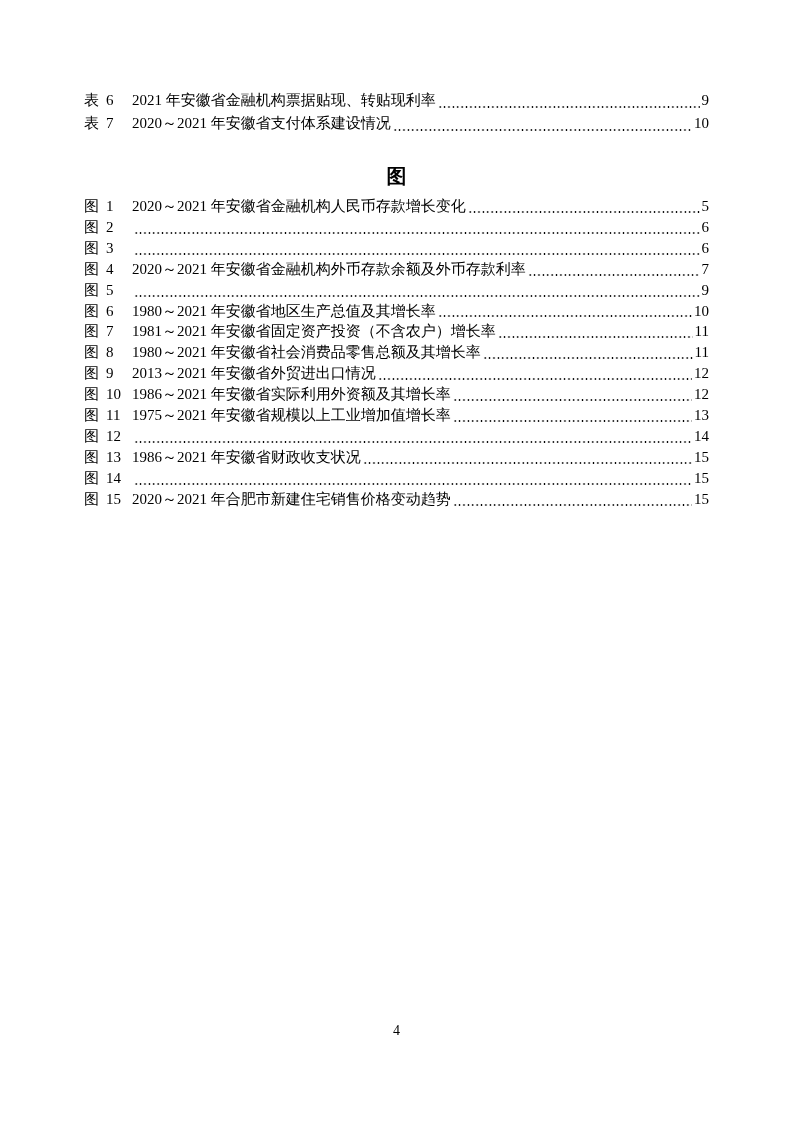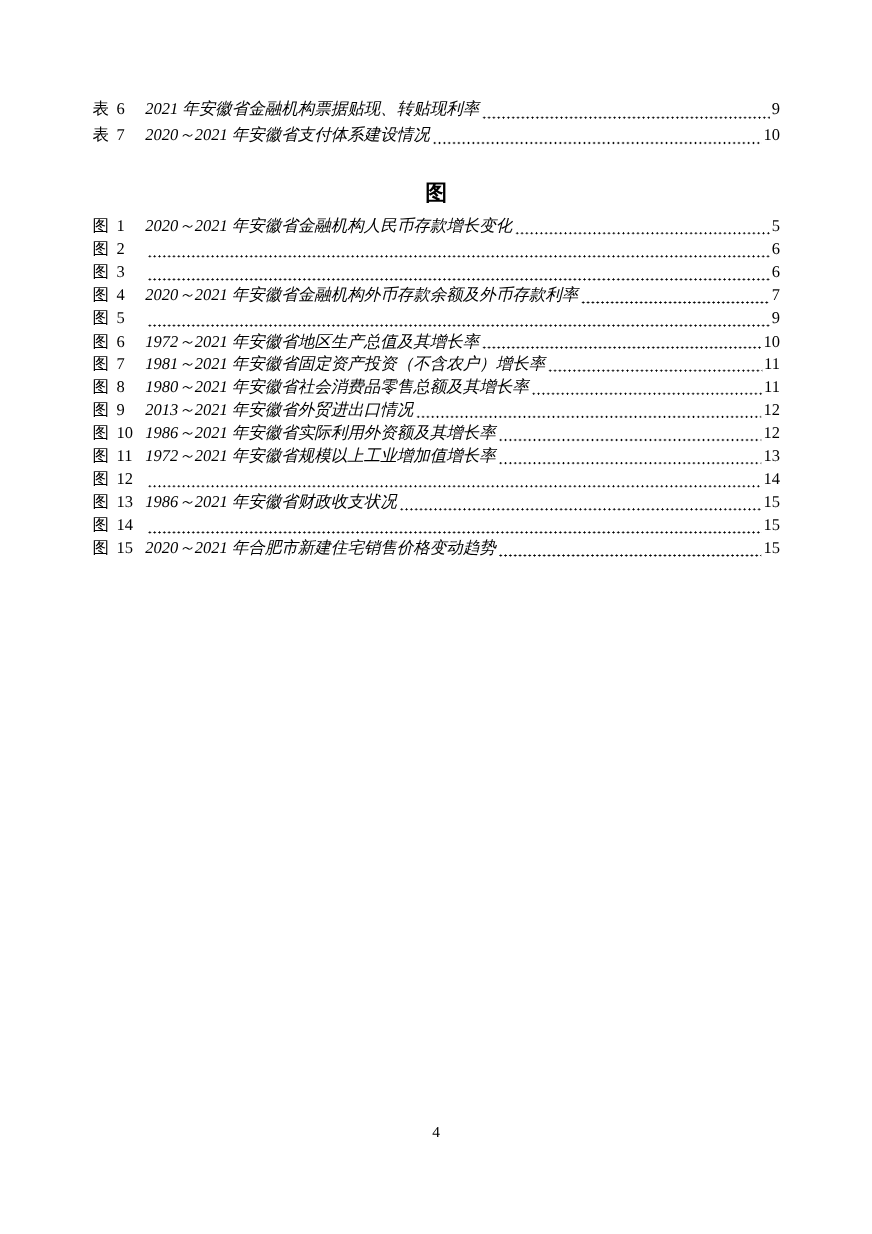--- a/index.html
+++ b/index.html
@@ -36,21 +36,20 @@
   }
   .lbl {
     flex: 0 0 48px;
     display: inline-flex;
   }
   .lbl-num {
     margin-left: 7px;
   }
   .ttl {
     flex: 0 0 auto;
-    font-style: italic;
   }
   .leader {
     flex: 1 1 auto;
     align-self: flex-end;
     height: 2px;
     margin: 0 2px 4px 2px;
     min-width: 16px;
     background-image: radial-gradient(circle, #000 0.85px, transparent 1.05px);
     background-size: 4.4px 2px;
     background-repeat: repeat-x;
@@ -146,21 +145,21 @@
             <span class="lbl-num">5</span>
           </span>
     <span class="leader"></span>
     <span class="pg">9</span>
   </div>
         <div class="toc-row">
     <span class="lbl">
             <span class="lbl-type">图</span>
             <span class="lbl-num">6</span>
           </span>
-    <span class="ttl">1972～2021 年安徽省地区生产总值及其增长率</span>
+    <span class="ttl">1980～2021 年安徽省地区生产总值及其增长率</span>
     <span class="leader"></span>
     <span class="pg">10</span>
   </div>
         <div class="toc-row">
     <span class="lbl">
             <span class="lbl-type">图</span>
             <span class="lbl-num">7</span>
           </span>
     <span class="ttl">1981～2021 年安徽省固定资产投资（不含农户）增长率</span>
     <span class="leader"></span>
@@ -191,21 +190,21 @@
           </span>
     <span class="ttl">1986～2021 年安徽省实际利用外资额及其增长率</span>
     <span class="leader"></span>
     <span class="pg">12</span>
   </div>
         <div class="toc-row">
     <span class="lbl">
             <span class="lbl-type">图</span>
             <span class="lbl-num">11</span>
           </span>
-    <span class="ttl">1972～2021 年安徽省规模以上工业增加值增长率</span>
+    <span class="ttl">1975～2021 年安徽省规模以上工业增加值增长率</span>
     <span class="leader"></span>
     <span class="pg">13</span>
   </div>
         <div class="toc-row">
     <span class="lbl">
             <span class="lbl-type">图</span>
             <span class="lbl-num">12</span>
           </span>
     <span class="leader"></span>
     <span class="pg">14</span>

